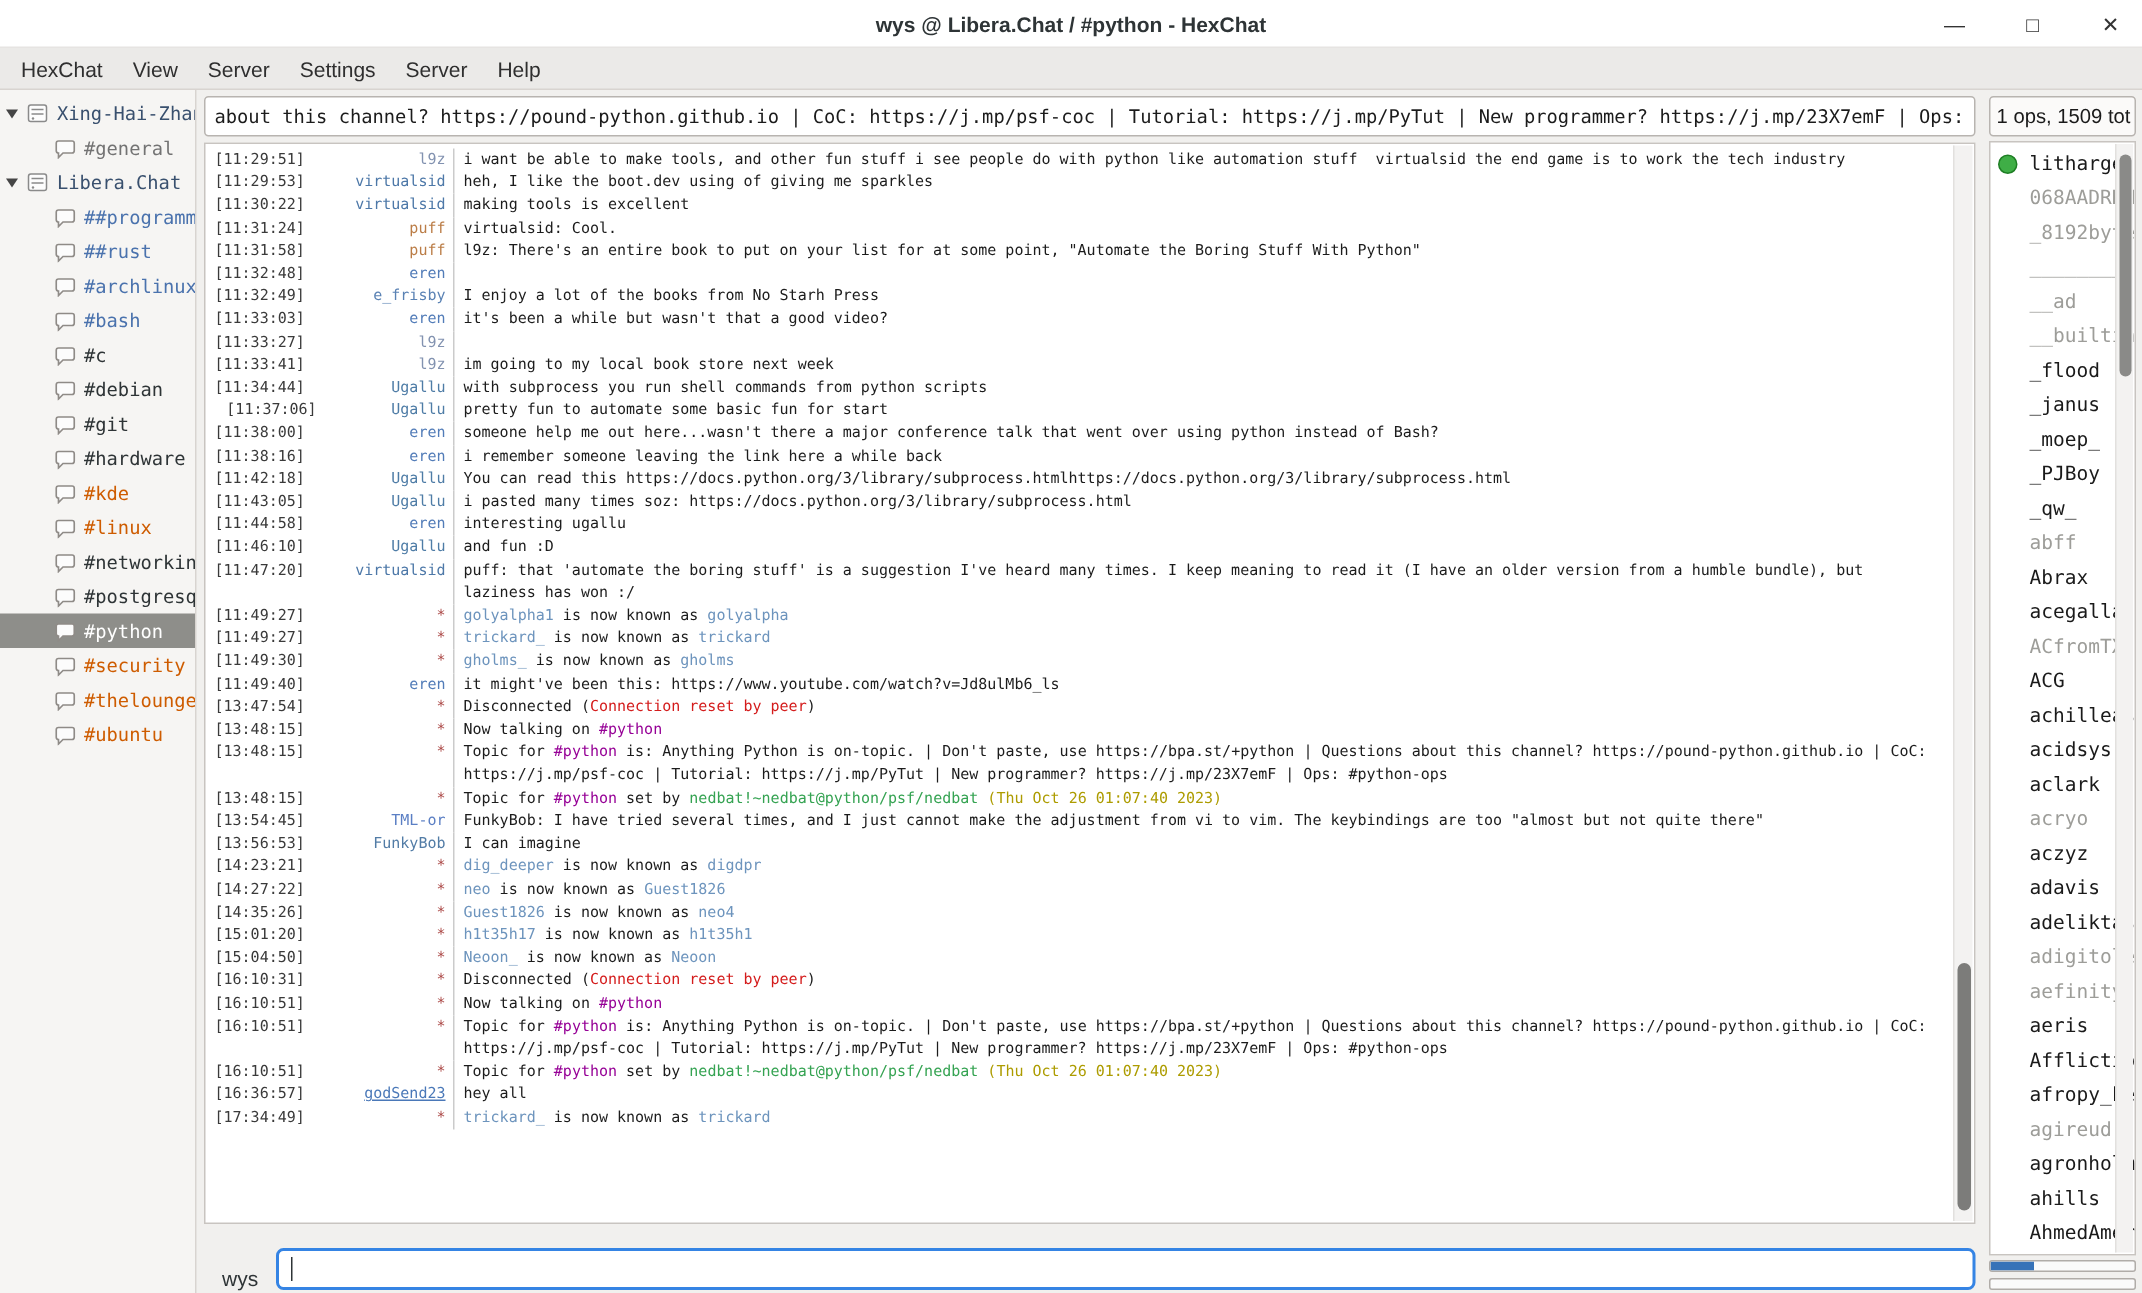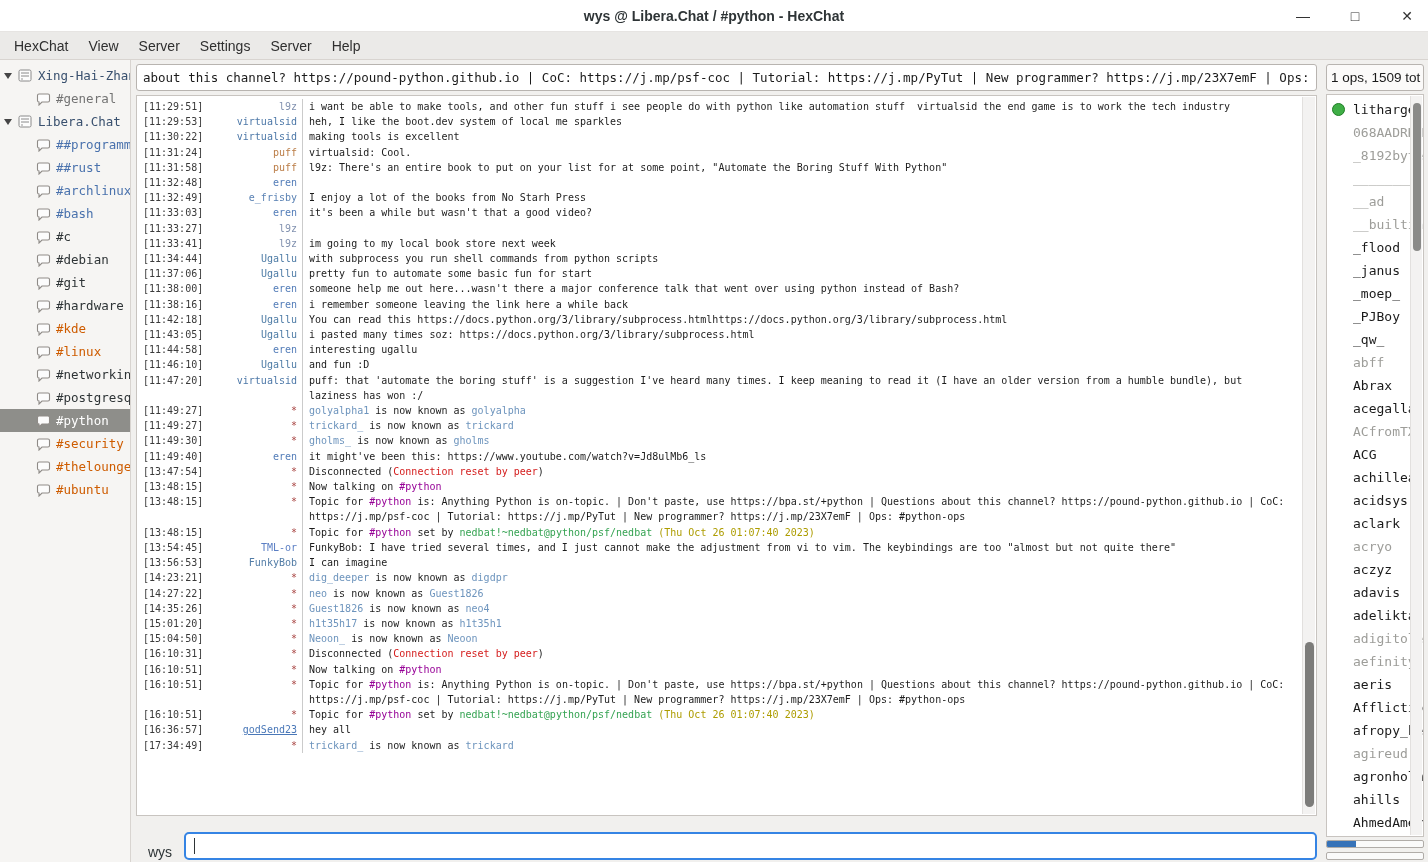--- a/index.html
+++ b/index.html
@@ -257,21 +257,21 @@
 <div class="chat">
   <div id="chat-lines">
       <div class="c-line">
         <div class="c-ts" style="color: rgb(58, 58, 58);">[11:29:51]</div>
         <div class="c-nick" style="color: rgb(130, 146, 176); border-right-color: rgb(203, 203, 203);">l9z</div>
         <div class="c-msg"><span style="color: rgb(28, 28, 28);">i want be able to make tools, and other fun stuff i see people do with python like automation stuff  virtualsid the end game is to work the tech industry</span></div>
       </div>
       <div class="c-line">
         <div class="c-ts" style="color: rgb(58, 58, 58);">[11:29:53]</div>
         <div class="c-nick" style="color: rgb(77, 120, 168); border-right-color: rgb(203, 203, 203);">virtualsid</div>
-        <div class="c-msg"><span style="color: rgb(28, 28, 28);">heh, I like the boot.dev system of local me sparkles</span></div>
+        <div class="c-msg"><span style="color: rgb(28, 28, 28);">heh, I like the boot.dev using of giving me sparkles</span></div>
       </div>
       <div class="c-line">
         <div class="c-ts" style="color: rgb(58, 58, 58);">[11:30:22]</div>
         <div class="c-nick" style="color: rgb(77, 120, 168); border-right-color: rgb(203, 203, 203);">virtualsid</div>
         <div class="c-msg"><span style="color: rgb(28, 28, 28);">making tools is excellent</span></div>
       </div>
       <div class="c-line">
         <div class="c-ts" style="color: rgb(58, 58, 58);">[11:31:24]</div>
         <div class="c-nick" style="color: rgb(187, 125, 71); border-right-color: rgb(203, 203, 203);">puff</div>
         <div class="c-msg"><span style="color: rgb(28, 28, 28);">virtualsid: Cool.</span></div>
@@ -303,21 +303,21 @@
         <div class="c-ts" style="color: rgb(58, 58, 58);">[11:33:41]</div>
         <div class="c-nick" style="color: rgb(130, 146, 176); border-right-color: rgb(203, 203, 203);">l9z</div>
         <div class="c-msg"><span style="color: rgb(28, 28, 28);">im going to my local book store next week</span></div>
       </div>
       <div class="c-line">
         <div class="c-ts" style="color: rgb(58, 58, 58);">[11:34:44]</div>
         <div class="c-nick" style="color: rgb(78, 124, 166); border-right-color: rgb(203, 203, 203);">Ugallu</div>
         <div class="c-msg"><span style="color: rgb(28, 28, 28);">with subprocess you run shell commands from python scripts</span></div>
       </div>
       <div class="c-line">
-        <div class="c-ts" style="color: rgb(58, 58, 58);">[11:37:06]</div>
+        <div class="c-ts" style="color: rgb(58, 58, 58); text-align: center;">[11:37:06]</div>
         <div class="c-nick" style="color: rgb(78, 124, 166); border-right-color: rgb(203, 203, 203);">Ugallu</div>
         <div class="c-msg"><span style="color: rgb(28, 28, 28);">pretty fun to automate some basic fun for start</span></div>
       </div>
       <div class="c-line">
         <div class="c-ts" style="color: rgb(58, 58, 58);">[11:38:00]</div>
         <div class="c-nick" style="color: rgb(82, 124, 184); border-right-color: rgb(203, 203, 203);">eren</div>
         <div class="c-msg"><span style="color: rgb(28, 28, 28);">someone help me out here...wasn't there a major conference talk that went over using python instead of Bash?</span></div>
       </div>
       <div class="c-line">
         <div class="c-ts" style="color: rgb(58, 58, 58);">[11:38:16]</div>

